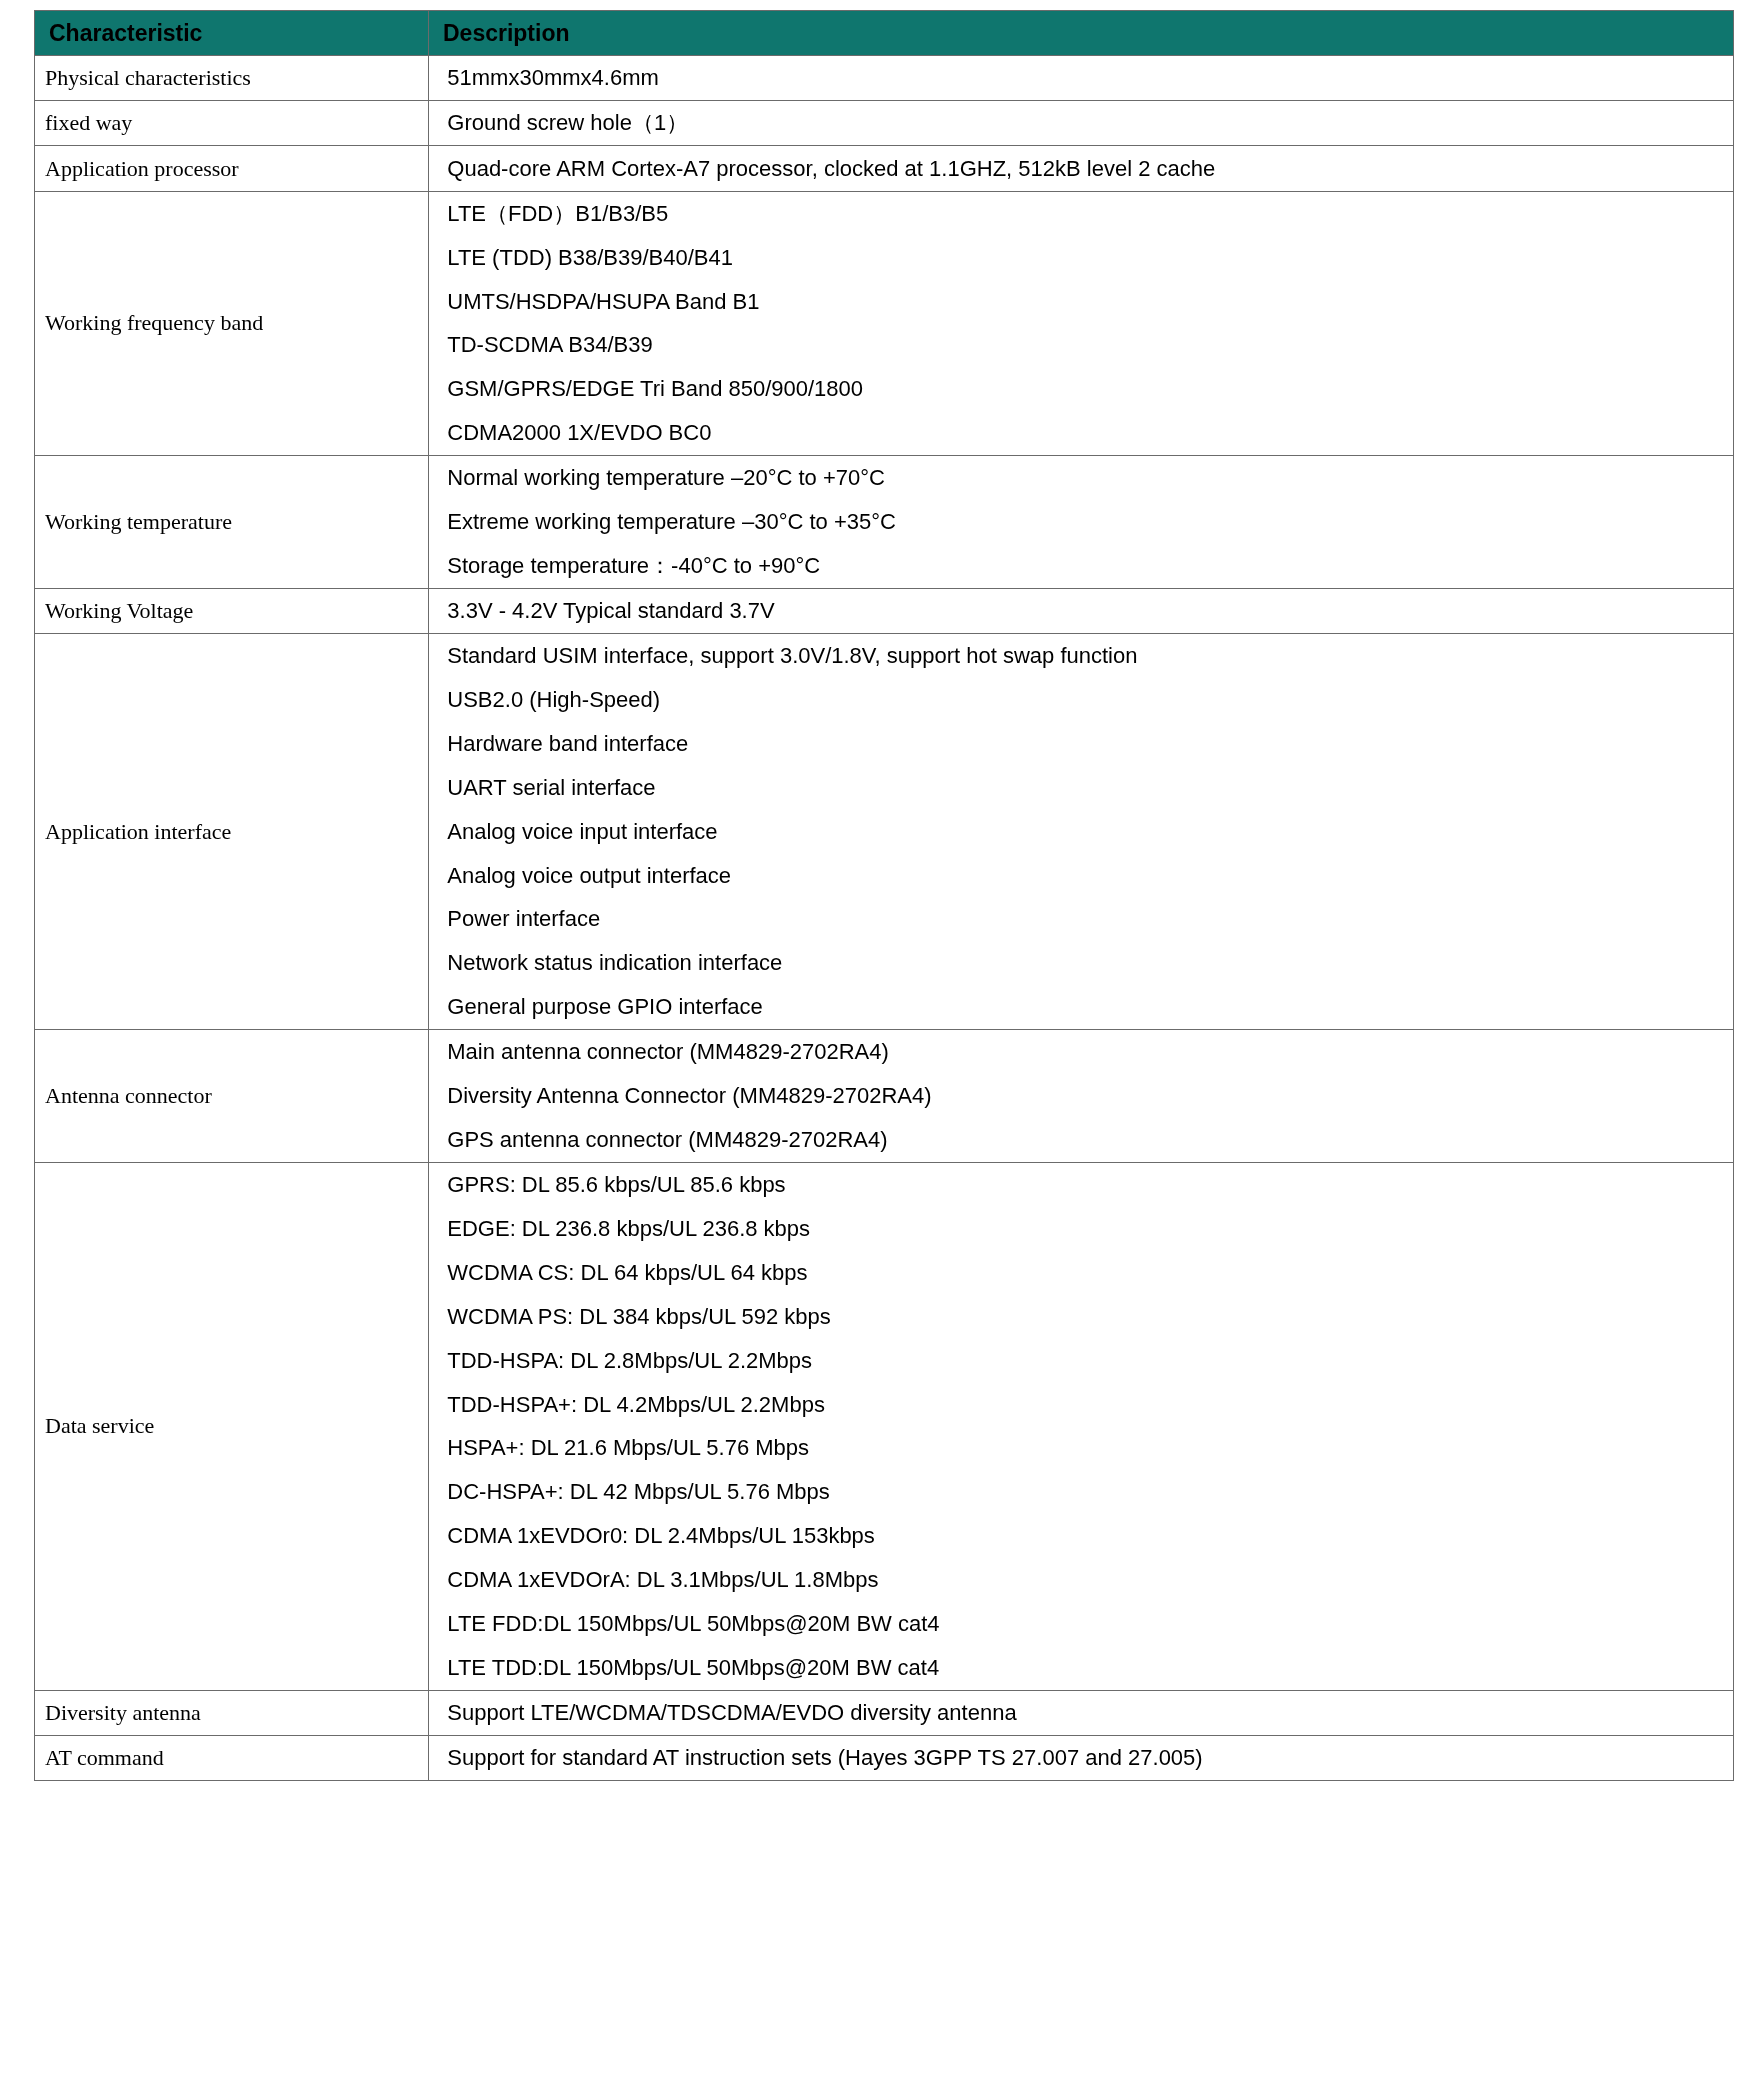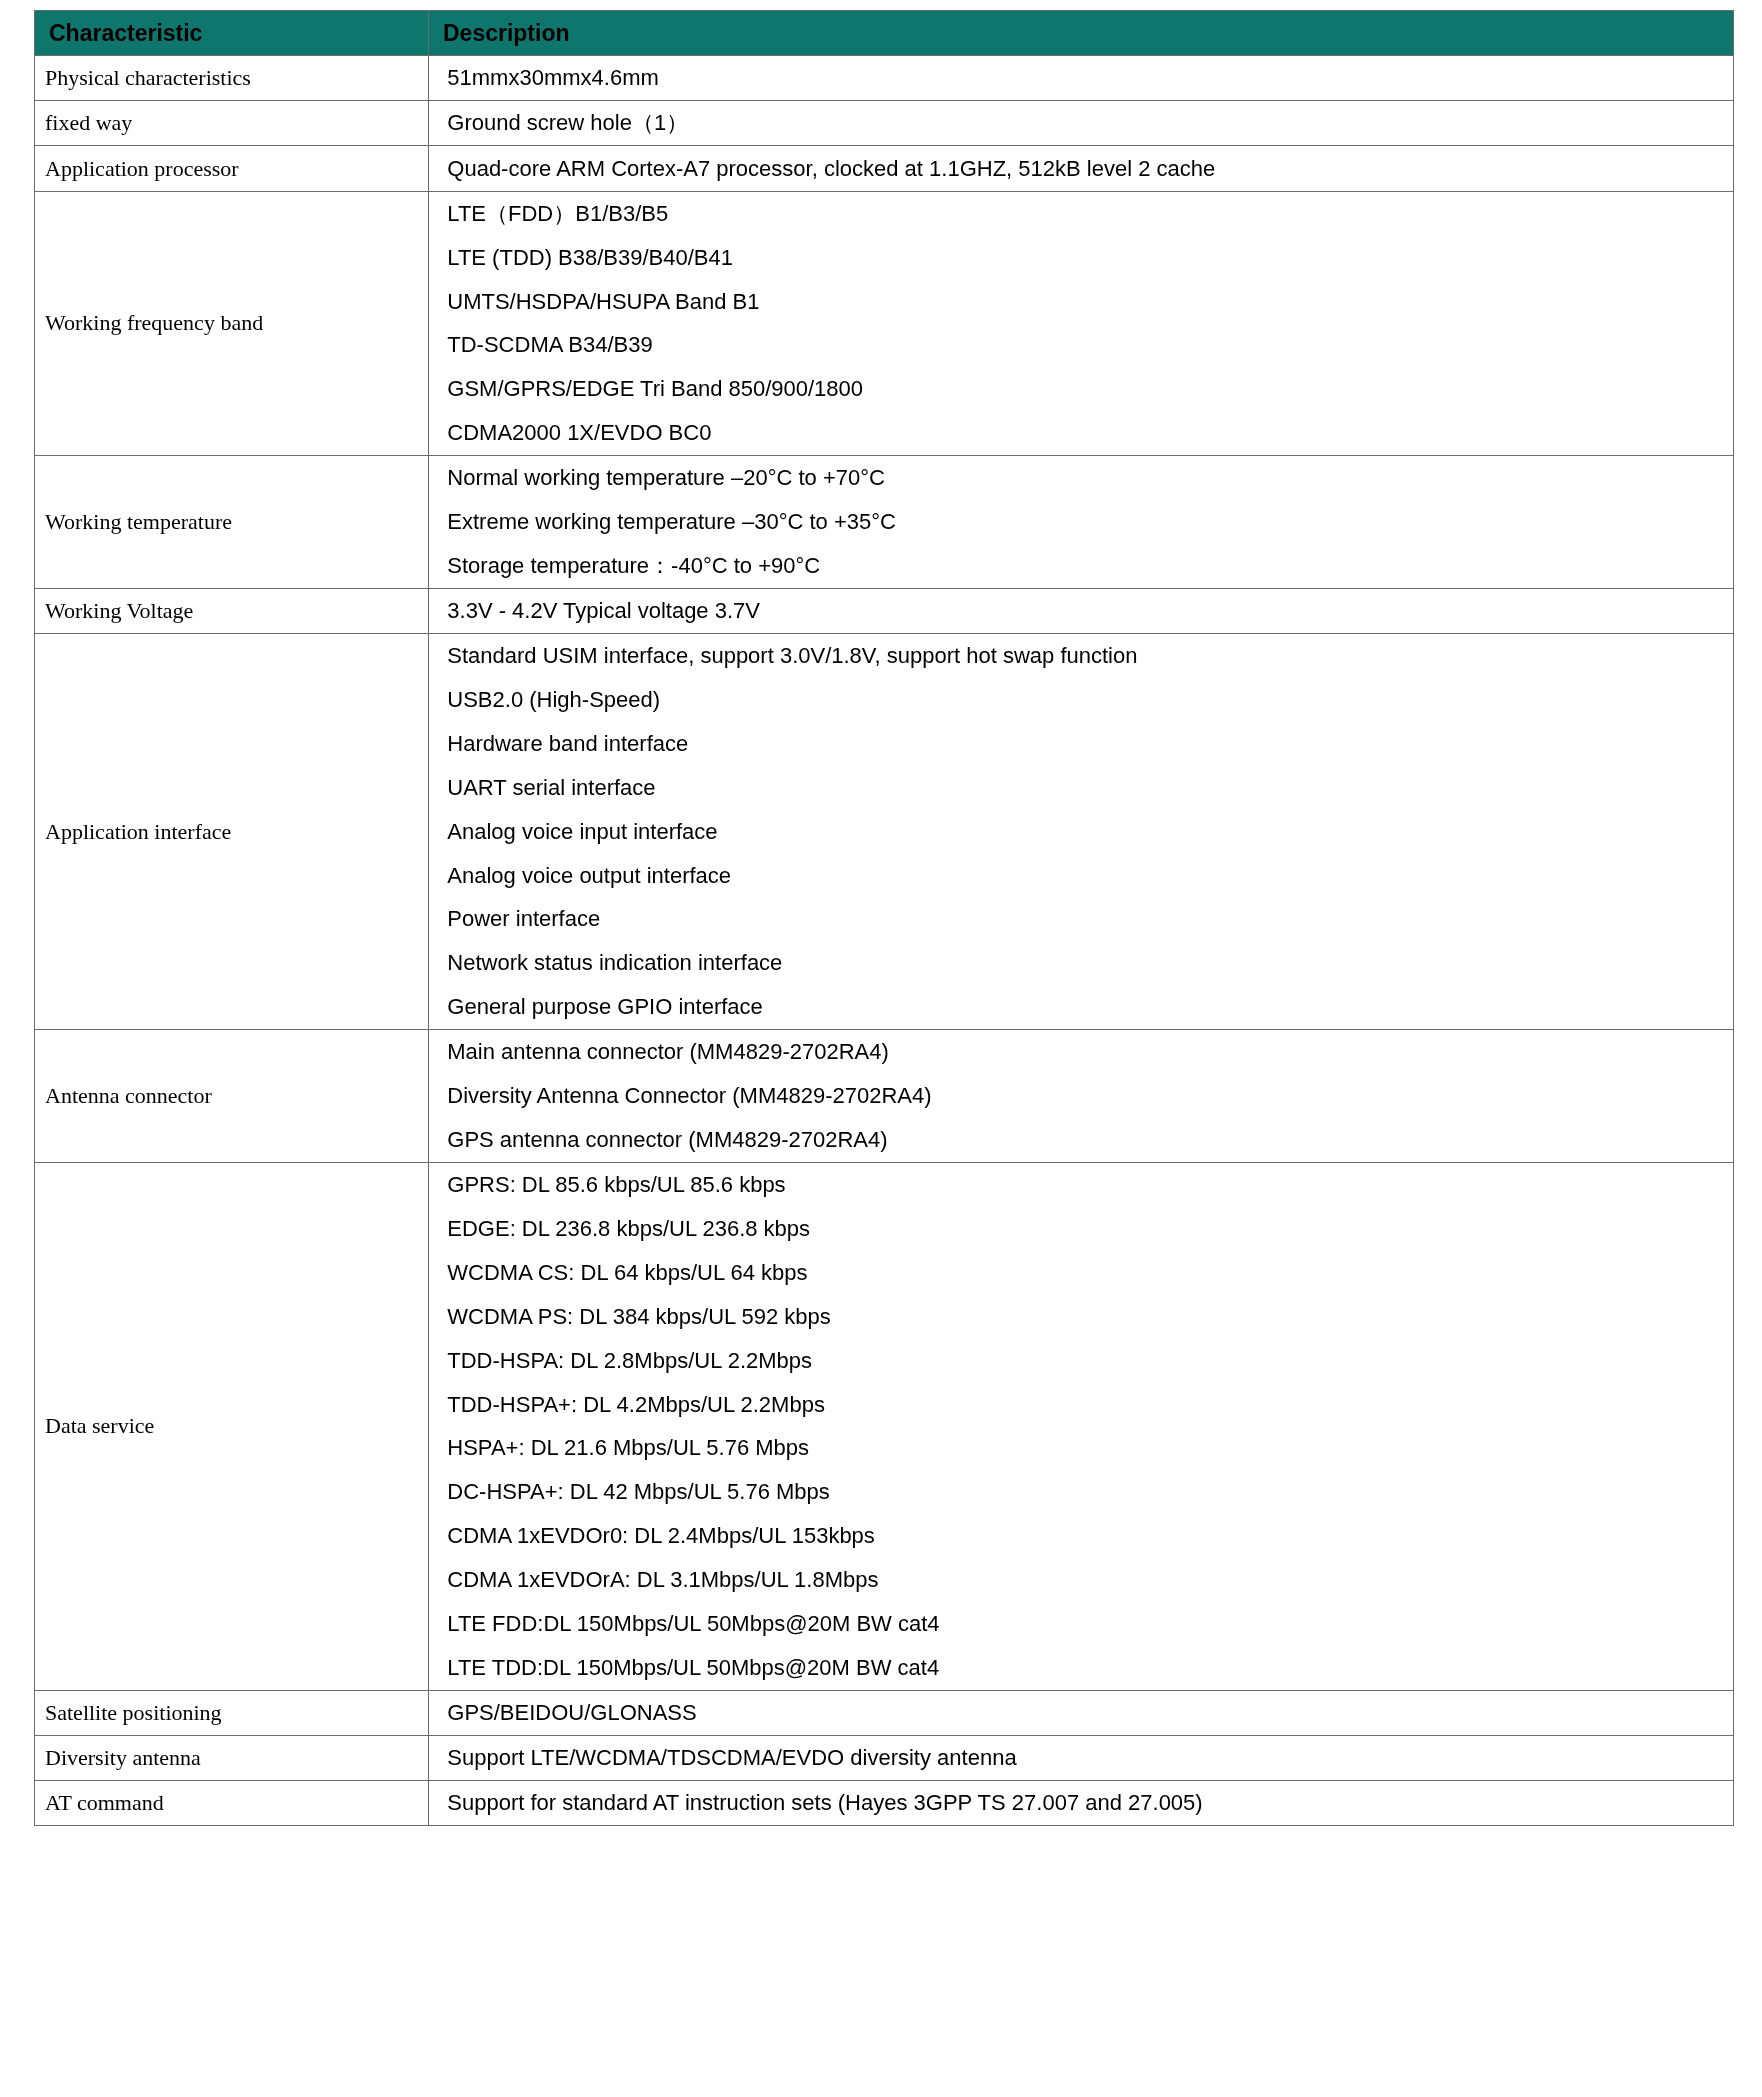--- a/index.html
+++ b/index.html
@@ -160,21 +160,21 @@
           </td>
         </tr>
         <tr>
           <td class="charcell">
             <div class="cellpad">
               <div class="single">Working Voltage</div>
             </div>
           </td>
           <td>
             <div class="cellpad">
-              <div class="single">3.3V - 4.2V Typical voltage 3.7V</div>
+              <div class="single">3.3V - 4.2V Typical standard 3.7V</div>
             </div>
           </td>
         </tr>
         <tr>
           <td class="charcell">
             <div class="cellpad">
               <div class="single">Application interface</div>
             </div>
           </td>
           <td>
@@ -230,32 +230,20 @@
                 <p>CDMA 1xEVDOrA: DL 3.1Mbps/UL 1.8Mbps</p>
                 <p>LTE FDD:DL 150Mbps/UL 50Mbps@20M BW cat4</p>
                 <p>LTE TDD:DL 150Mbps/UL 50Mbps@20M BW cat4</p>
               </div>
             </div>
           </td>
         </tr>
         <tr>
           <td class="charcell">
             <div class="cellpad">
-              <div class="single">Satellite positioning</div>
-            </div>
-          </td>
-          <td>
-            <div class="cellpad">
-              <div class="single">GPS/BEIDOU/GLONASS</div>
-            </div>
-          </td>
-        </tr>
-        <tr>
-          <td class="charcell">
-            <div class="cellpad">
               <div class="single">Diversity antenna</div>
             </div>
           </td>
           <td>
             <div class="cellpad">
               <div class="single">Support LTE/WCDMA/TDSCDMA/EVDO diversity antenna</div>
             </div>
           </td>
         </tr>
         <tr>

